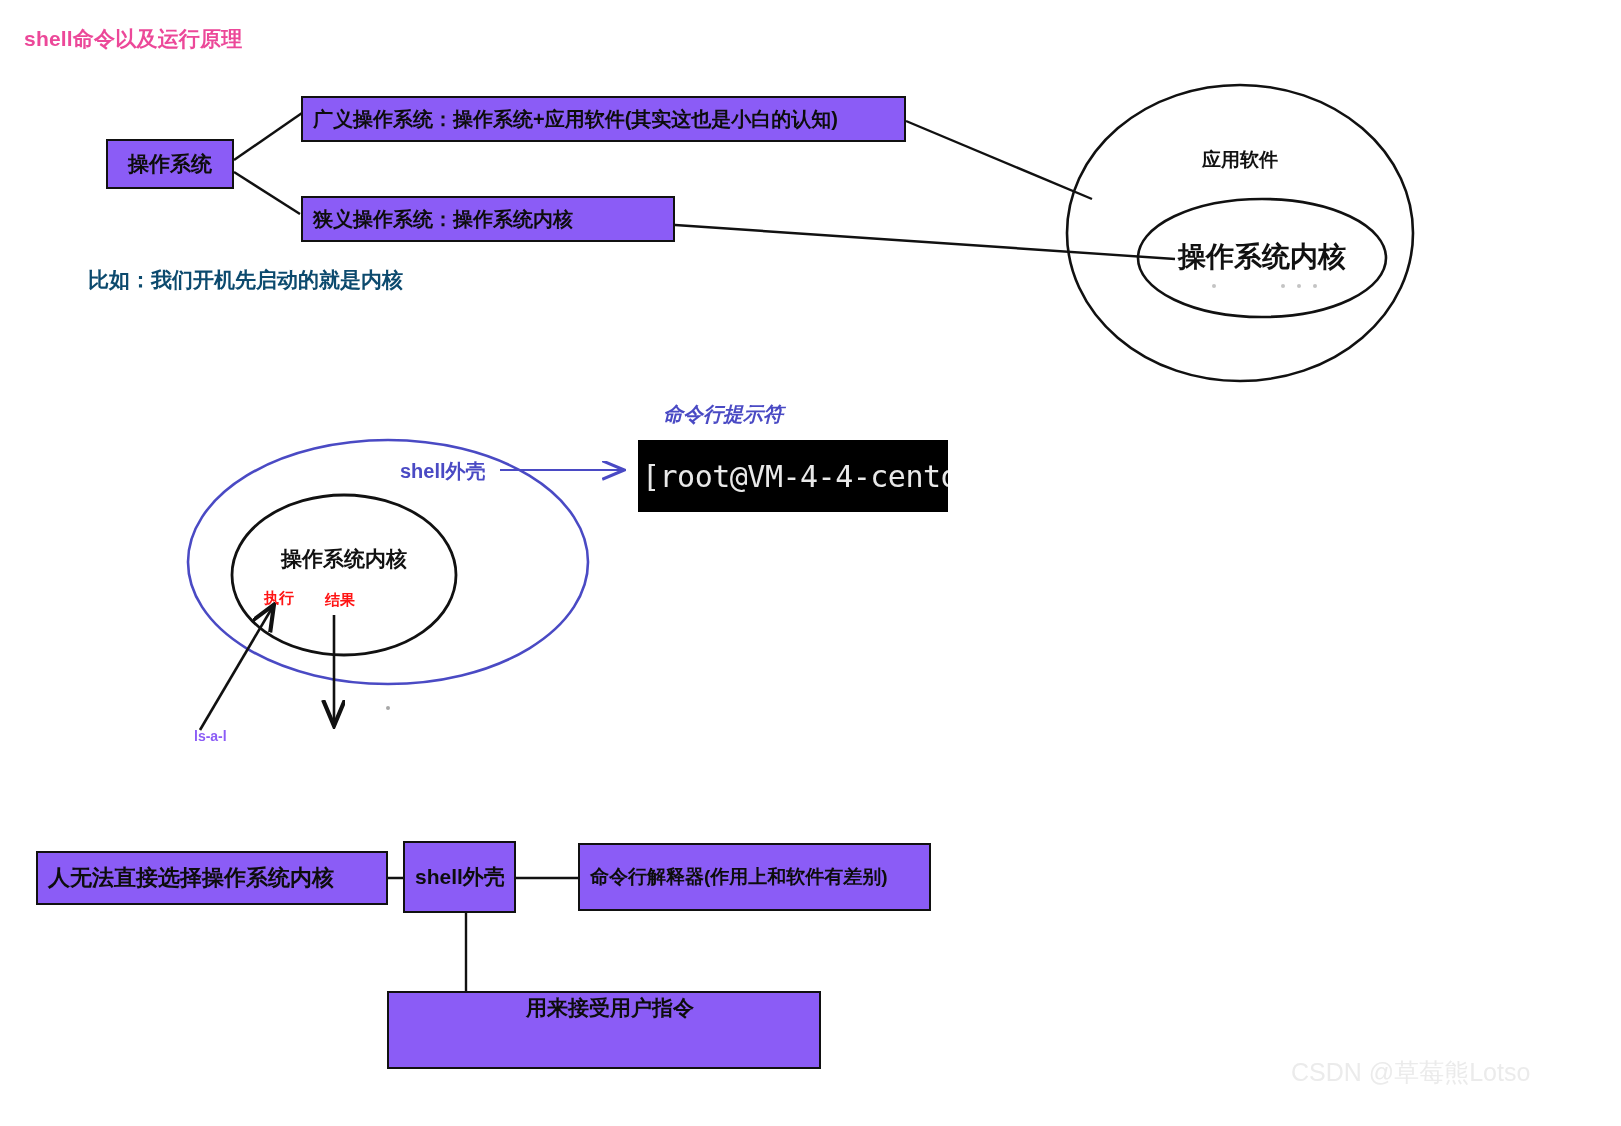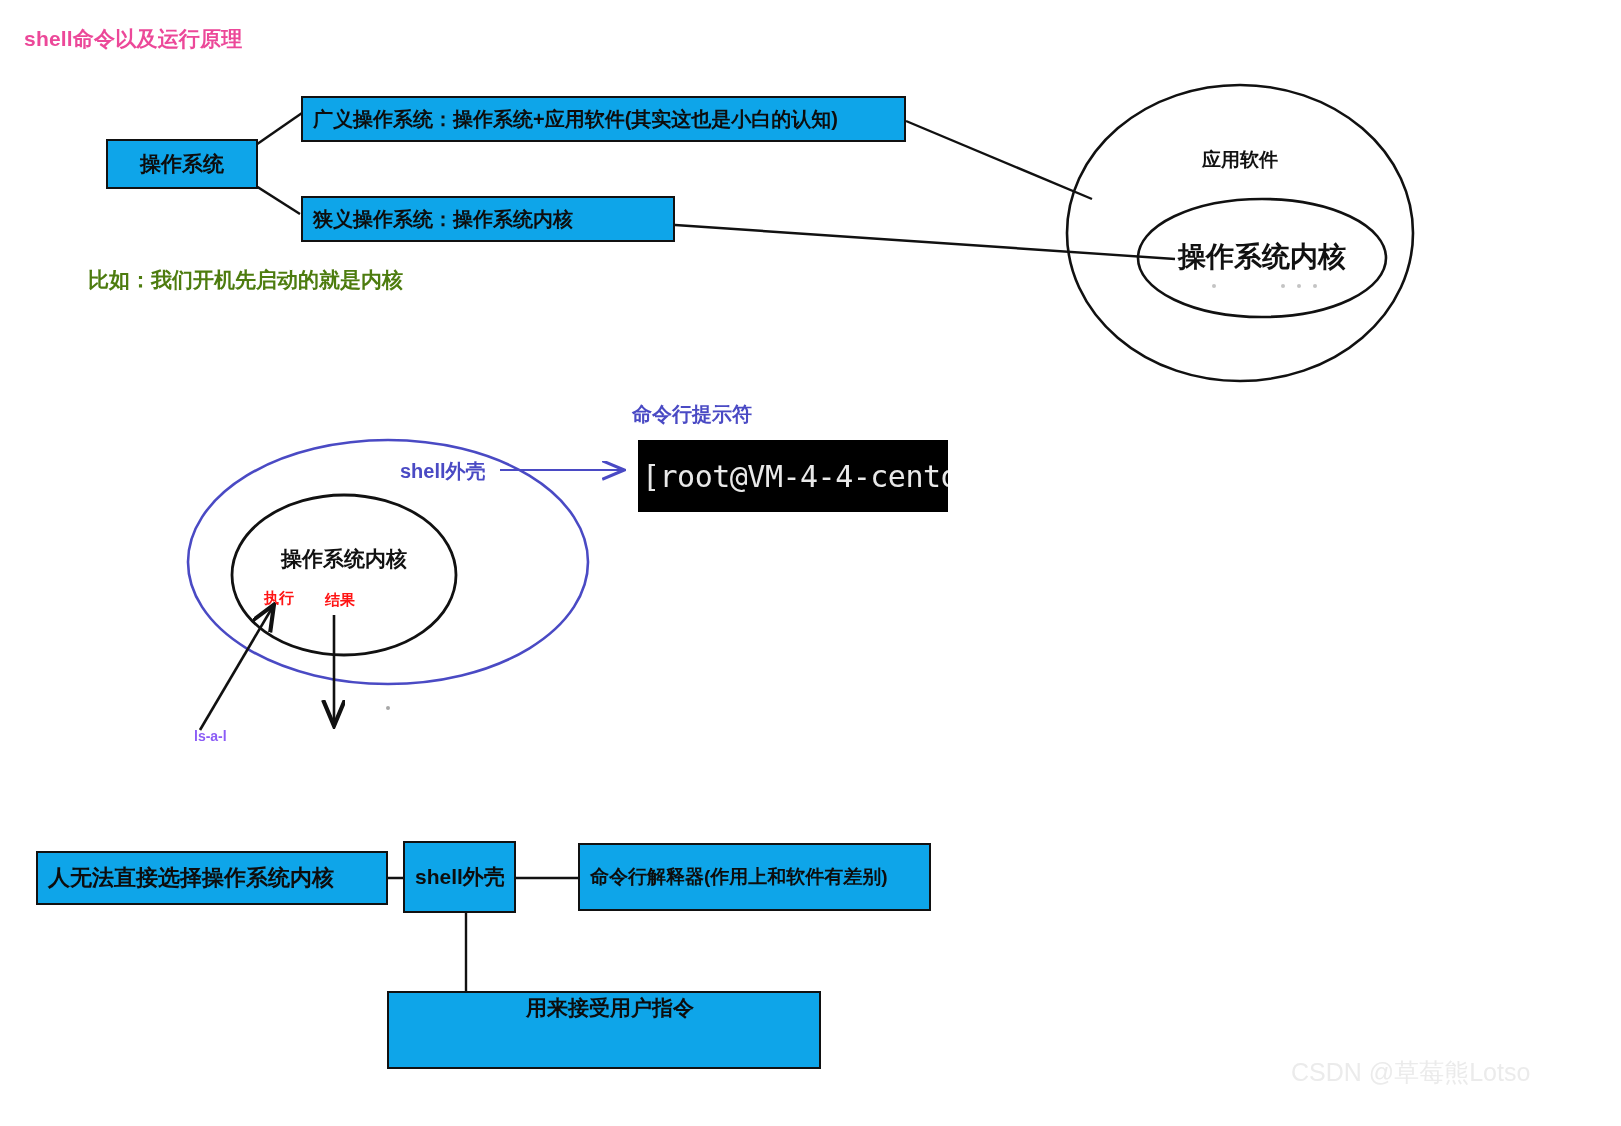--- a/index.html
+++ b/index.html
@@ -29,41 +29,41 @@
     position: absolute;
   }
   .title-red {
     color: #ec4899;
     font-weight: bold;
     font-size: 21px;
     letter-spacing: 0.2px;
     white-space: nowrap;
   }
   .note-red {
-    color: #4d7c0f;
+    color: #0c4a6e;
     font-weight: bold;
     font-size: 21px;
     white-space: nowrap;
   }
   .small-red {
     color: #ff1414;
     font-weight: bold;
     font-size: 15px;
     white-space: nowrap;
   }
   .blue-label {
     color: #4a4ac4;
     font-weight: bold;
     font-size: 20px;
     white-space: nowrap;
   }
   .box {
     box-sizing: border-box;
     border: 2px solid #111111;
-    background: #0ea5e9;
+    background: #8b5cf6;
     display: flex;
     align-items: center;
     font-weight: bold;
     color: #0d0d0d;
     white-space: nowrap;
   }
   .box-center {
     justify-content: center;
   }
   .box-pad {
@@ -140,21 +140,21 @@
 
     <path d="M334,615 L334,722" fill="none" stroke="#111111" stroke-width="2.6" marker-end="url(#arrow-black)"></path>
 
     <path d="M341,878 L403,878" fill="none" stroke="#111111" stroke-width="2.4"></path>
     <path d="M516,878 L578,878" fill="none" stroke="#111111" stroke-width="2.4"></path>
     <path d="M466,913 L466,993" fill="none" stroke="#111111" stroke-width="2.4"></path>
   </svg>
 
   <div class="abs title-red" style="left:24px; top:25px;">shell命令以及运行原理</div>
 
-  <div class="abs box box-center" style="left:106px; top:139px; width:152px; height:50px; font-size:21px;">
+  <div class="abs box box-center" style="left:106px; top:139px; width:128px; height:50px; font-size:21px;">
     <span>操作系统</span>
   </div>
 
   <div class="abs box box-pad" style="left:301px; top:96px; width:605px; height:46px; font-size:20px;">
     <span>广义操作系统：操作系统+应用软件(其实这也是小白的认知)</span>
   </div>
 
   <div class="abs box box-pad" style="left:301px; top:196px; width:374px; height:46px; font-size:20px;">
     <span>狭义操作系统：操作系统内核</span>
   </div>
@@ -173,21 +173,21 @@
 
   <div class="abs ellipse-label" style="left:269px; top:545px; width:150px; font-size:21px;">操作系统内核</div>
 
   <div class="abs small-red" style="left:264px; top:589px;">执行</div>
   <div class="abs small-red" style="left:325px; top:591px;">结果</div>
 
   <div class="abs plain-black" style="left:194px; top:728px;">ls-a-l</div>
 
   <div class="abs dot" style="left:386px; top:706px; width:4px; height:4px; opacity:.75;"></div>
 
-  <div class="abs blue-label" style="left:632px; top:401px;">命令行提示符</div>
+  <div class="abs blue-label" style="left:663px; top:401px;font-style:italic;">命令行提示符</div>
 
   <div class="abs term" style="left:638px; top:440px; width:310px; height:72px;">
     <span>[root@VM-4-4-centos ~]</span>
   </div>
 
   <div class="abs box box-pad" style="left:36px; top:851px; width:352px; height:54px; font-size:22px;">
     <span>人无法直接选择操作系统内核</span>
   </div>
 
   <div class="abs box box-pad" style="left:403px; top:841px; width:113px; height:72px; font-size:21px;">

